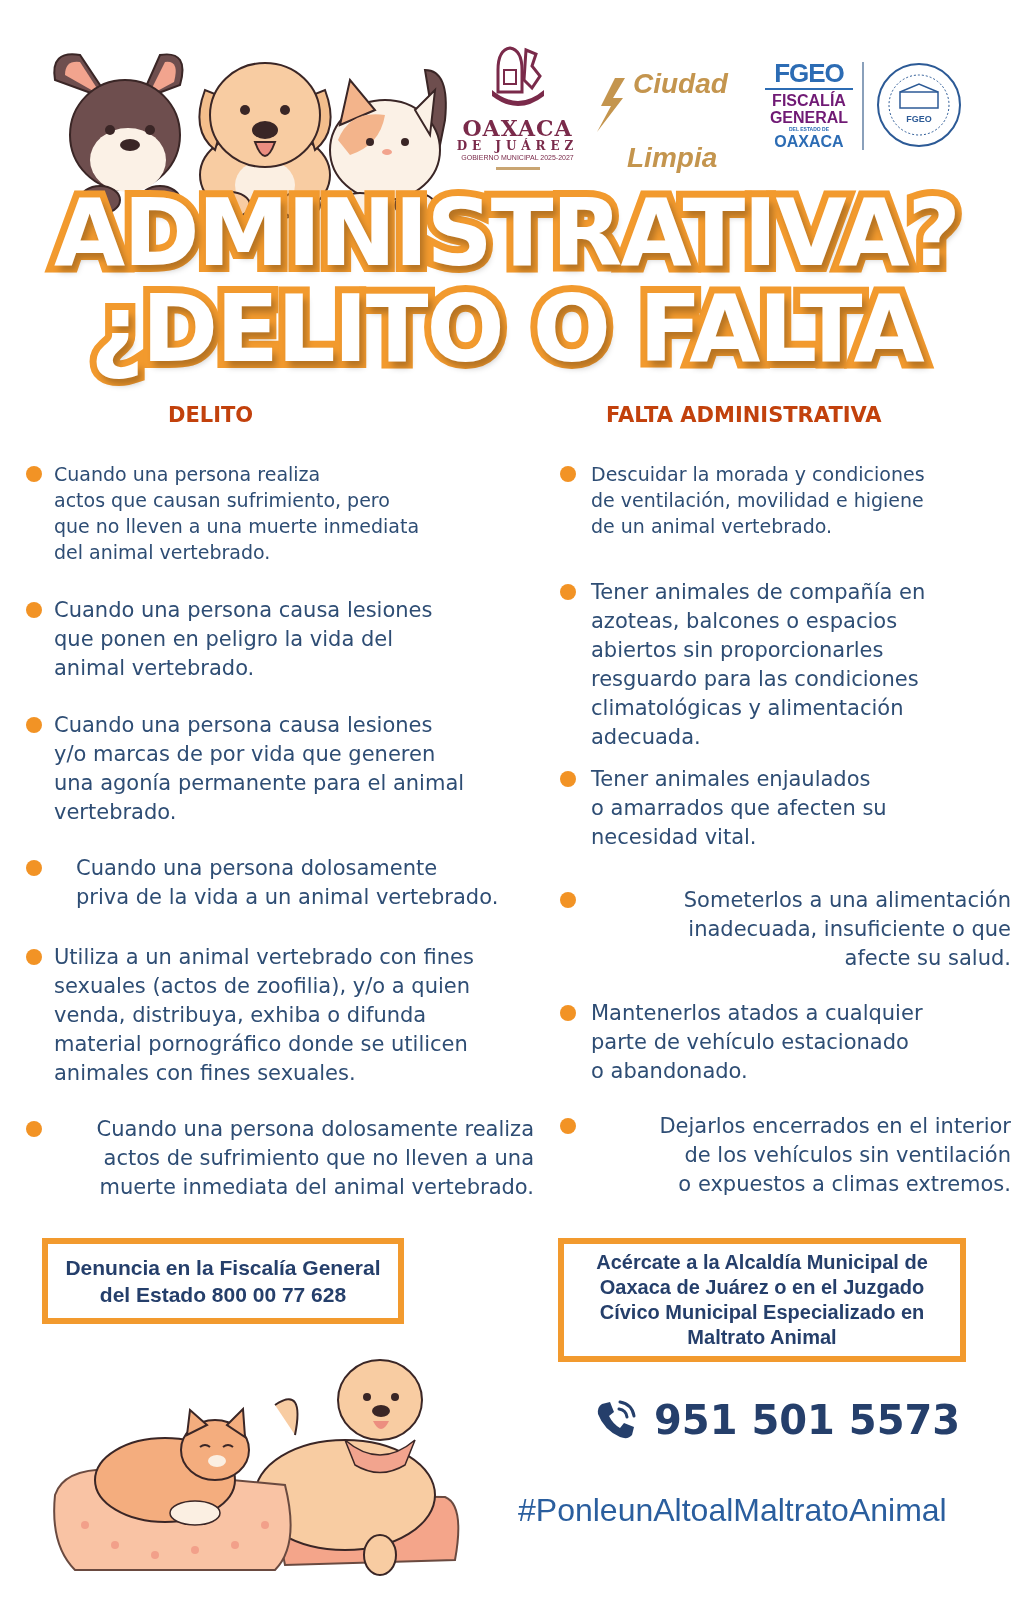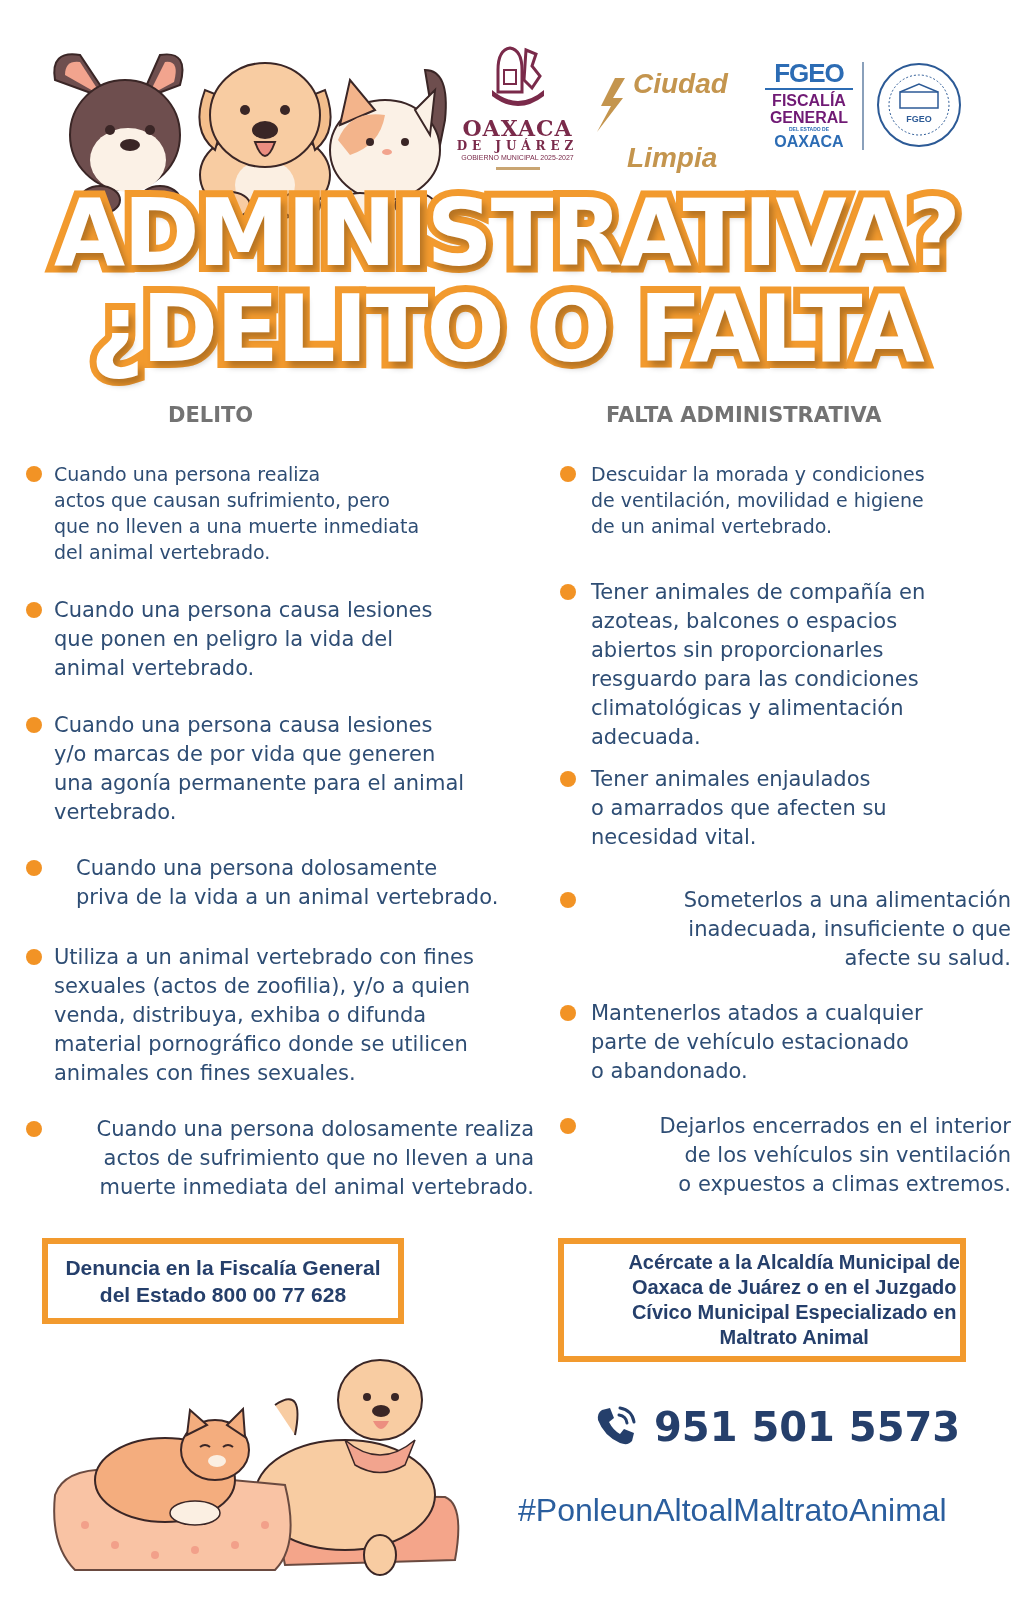--- a/index.html
+++ b/index.html
@@ -34,21 +34,21 @@
   .logo-sep { left: 862px; top: 62px; width: 2px; height: 88px; background: #8aa0bb; }
   .logo-seal { left: 876px; top: 62px; width: 86px; height: 86px; }
 
   
   .title { left: 0; top: 190px; width: 1013px; text-align: center; font-family: "DejaVu Sans", sans-serif; font-weight: bold; color: #ffffff; }
   .title .line { display: block; letter-spacing: -2px; paint-order: stroke fill; -webkit-text-stroke: 14px #f29a2e; text-shadow: 4px 6px 6px rgba(0,0,0,0.25); }
   .title .l1 { font-size: 92px; line-height: 96px; }
   .title .l2 { font-size: 92px; line-height: 96px; margin-top: -4px; }
 
   
-  .col-head { font-family: "DejaVu Sans", sans-serif; font-weight: bold; font-size: 21px; color: #737373; }
+  .col-head { font-family: "DejaVu Sans", sans-serif; font-weight: bold; font-size: 21px; color: #c2410c; }
   #heading-delito { left: 168px; top: 403px; }
   #heading-falta { left: 606px; top: 403px; }
 
   
   .list { font-family: "DejaVu Sans", sans-serif; color: #2e4d74; }
   .item { position: absolute; }
   .dot { position: absolute; left: 0; width: 16px; height: 16px; border-radius: 50%; background: #f29325; }
   .txt { position: absolute; white-space: pre-line; }
 
   #list-delito { left: 26px; top: 0; }
@@ -58,24 +58,24 @@
   #list-falta { left: 560px; top: 0; }
   #list-falta .dot { top: 5px; }
   #list-falta .txt { left: 31px; top: 0; }
 
   .sz-s { font-size: 19px; line-height: 26px; }
   .sz-m { font-size: 21px; line-height: 29px; }
 
   
   .box { border: 6px solid #f29a2e; background: #fff; text-align: center; font-family: "Liberation Sans", sans-serif; font-weight: bold; color: #253f6b; display: flex; align-items: center; justify-content: center; }
   #box-denuncia { left: 42px; top: 1238px; width: 362px; height: 86px; font-size: 21px; line-height: 27px; }
-  #box-alcaldia { left: 558px; top: 1238px; width: 408px; height: 124px; font-size: 20px; line-height: 25px; justify-content: flex-end; }
-
-  
-  #phone { left: 592px; top: 1390px; height: 60px; display: flex; align-items: flex-end; }
+  #box-alcaldia { left: 558px; top: 1238px; width: 408px; height: 124px; font-size: 20px; line-height: 25px; }
+
+  
+  #phone { left: 592px; top: 1390px; height: 60px; display: flex; align-items: center; }
   #phone svg { width: 48px; height: 48px; margin-right: 14px; }
   #phone .num { font-family: "DejaVu Sans", sans-serif; font-weight: bold; font-size: 40px; color: #253f6b; letter-spacing: 0px; }
 
   #hashtag { left: 518px; top: 1492px; font-family: "Liberation Sans", sans-serif; font-size: 32px; color: #2a5e9e; }
 
   #bottom-pets { left: 45px; top: 1345px; width: 420px; height: 240px; }
 </style>
 </head>
 <body>
 

